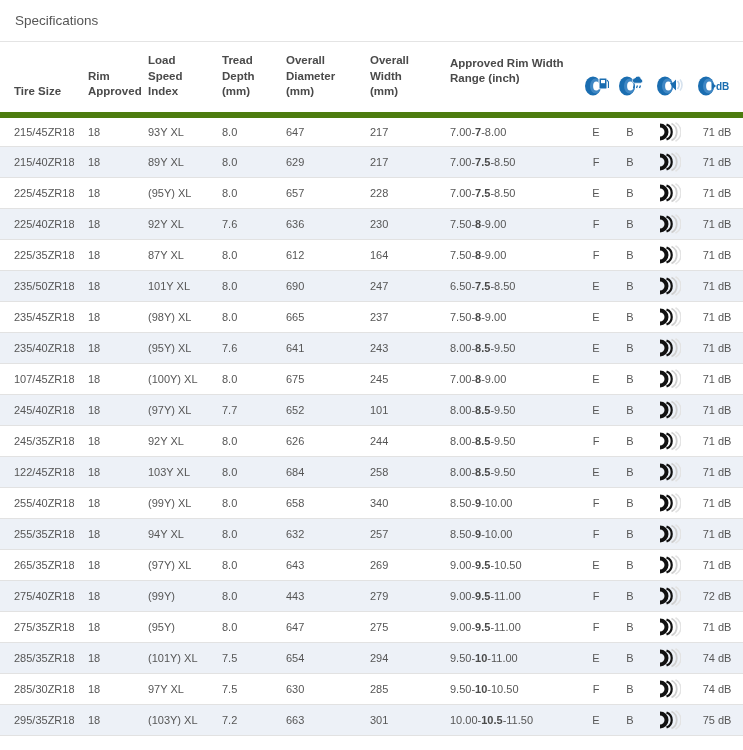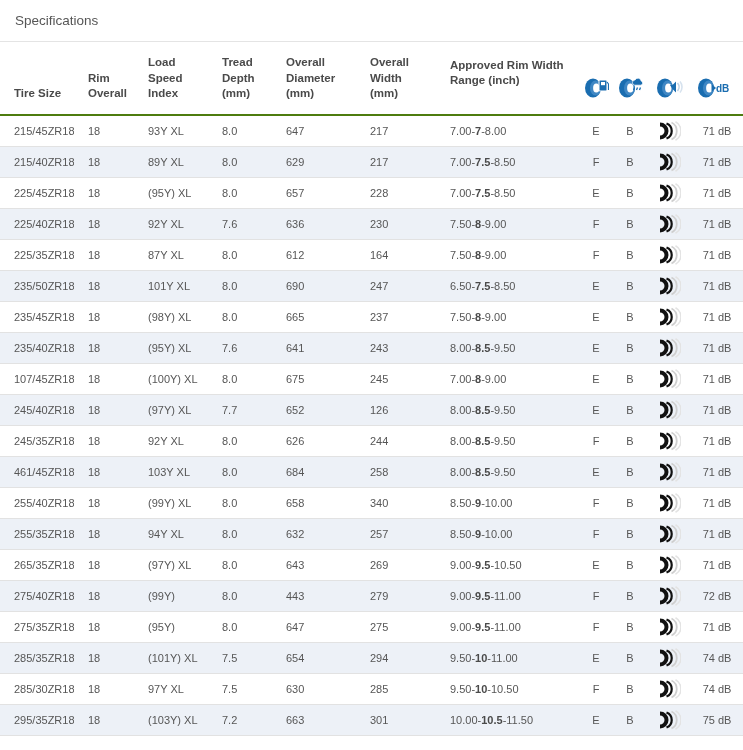--- a/index.html
+++ b/index.html
@@ -6,21 +6,21 @@
   html,body { width:743px; height:750px; overflow:hidden; background:#fff;
     font-family:"Liberation Sans", sans-serif; }
   .panel { width:628px; }
   .section-title { font-size:13.5px; color:#565656; padding:13px 0 13px 15px; }
   .title-divider { border-bottom:1px solid #e4e4e4; width:743px; }
 
   table { width:743px; border-collapse:collapse; table-layout:fixed; }
   thead th {
     height:73px; vertical-align:bottom; text-align:left;
     font-size:11.5px; line-height:1.32; font-weight:bold; color:#4a4a4a;
-    padding:6px 4px 13px 14px; border-bottom:2px solid #4d7c0f;
+    padding:6px 4px 13px 14px; border-bottom:6px solid #4d7c0f;
   }
   thead th.icon-col { text-align:center; padding:0 0 15px 0; }
   thead th.rim-range-col { padding-bottom:26px; }
   tbody td {
     height:31px; font-size:11px; color:#565656;
     padding:0 4px 0 14px; border-bottom:1px solid #e2e2e2;
     white-space:nowrap; overflow:hidden;
   }
   tbody td.center { text-align:center; padding:0; }
   tbody tr:nth-child(even) { background:#edf1f7; }
@@ -45,21 +45,21 @@
         <col style="width:80px">
       <col style="width:143px">
         <col style="width:34px">
         <col style="width:34px">
       <col style="width:44px">
         <col style="width:52px">
     </colgroup>
     <thead>
       <tr>
         <th>Tire Size</th>
-        <th>Rim Overall</th>
+        <th>Rim Approved</th>
         <th>Load Speed Index</th>
         <th>Tread Depth (mm)</th>
         <th>Overall Diameter (mm)</th>
         <th>Overall Width (mm)</th>
         <th class="rim-range-col">Approved Rim Width Range (inch)</th>
         <th class="icon-col">
           <svg class="hdr-icon" width="25" height="24" viewBox="0 0 25 24">
             <ellipse cx="9" cy="13" rx="8" ry="9.5" fill="#1a6db0"></ellipse>
             <ellipse cx="11.5" cy="13" rx="5.5" ry="7.5" fill="#3f87c4"></ellipse>
             <ellipse cx="12.3" cy="13" rx="3.2" ry="4.6" fill="#fff"></ellipse>
@@ -278,21 +278,21 @@
       </svg>
     </td>
     <td class="center">71 dB</td>
   </tr>
         <tr>
     <td>245/40ZR18</td>
     <td>18</td>
     <td>(97Y) XL</td>
     <td>7.7</td>
     <td>652</td>
-    <td>126</td>
+    <td>101</td>
     <td><span>8.00-</span><span class="rim-mid">8.5</span><span>-9.50</span></td>
     <td class="center">E</td>
     <td class="center">B</td>
     <td class="center">
       <svg class="noise-waves" width="24" height="20" viewBox="0 0 24 20">
         <path d="M3,3.5 a6.5,6.5 0 0 1 0,13" stroke="#111" stroke-width="4" fill="none"></path>
         <path d="M9.5,2.5 a8,8 0 0 1 0,15" stroke="#111" stroke-width="2.2" fill="none"></path>
         <path d="M14.5,1.5 a9.5,9.5 0 0 1 0,17" stroke="#cfcfcf" stroke-width="1.8" fill="none"></path>
         <path d="M18.5,0.8 a10.5,10.5 0 0 1 0,18.4" stroke="#e3e3e3" stroke-width="1.6" fill="none"></path>
       </svg>
@@ -313,21 +313,21 @@
       <svg class="noise-waves" width="24" height="20" viewBox="0 0 24 20">
         <path d="M3,3.5 a6.5,6.5 0 0 1 0,13" stroke="#111" stroke-width="4" fill="none"></path>
         <path d="M9.5,2.5 a8,8 0 0 1 0,15" stroke="#111" stroke-width="2.2" fill="none"></path>
         <path d="M14.5,1.5 a9.5,9.5 0 0 1 0,17" stroke="#cfcfcf" stroke-width="1.8" fill="none"></path>
         <path d="M18.5,0.8 a10.5,10.5 0 0 1 0,18.4" stroke="#e3e3e3" stroke-width="1.6" fill="none"></path>
       </svg>
     </td>
     <td class="center">71 dB</td>
   </tr>
         <tr>
-    <td>461/45ZR18</td>
+    <td>122/45ZR18</td>
     <td>18</td>
     <td>103Y XL</td>
     <td>8.0</td>
     <td>684</td>
     <td>258</td>
     <td><span>8.00-</span><span class="rim-mid">8.5</span><span>-9.50</span></td>
     <td class="center">E</td>
     <td class="center">B</td>
     <td class="center">
       <svg class="noise-waves" width="24" height="20" viewBox="0 0 24 20">

